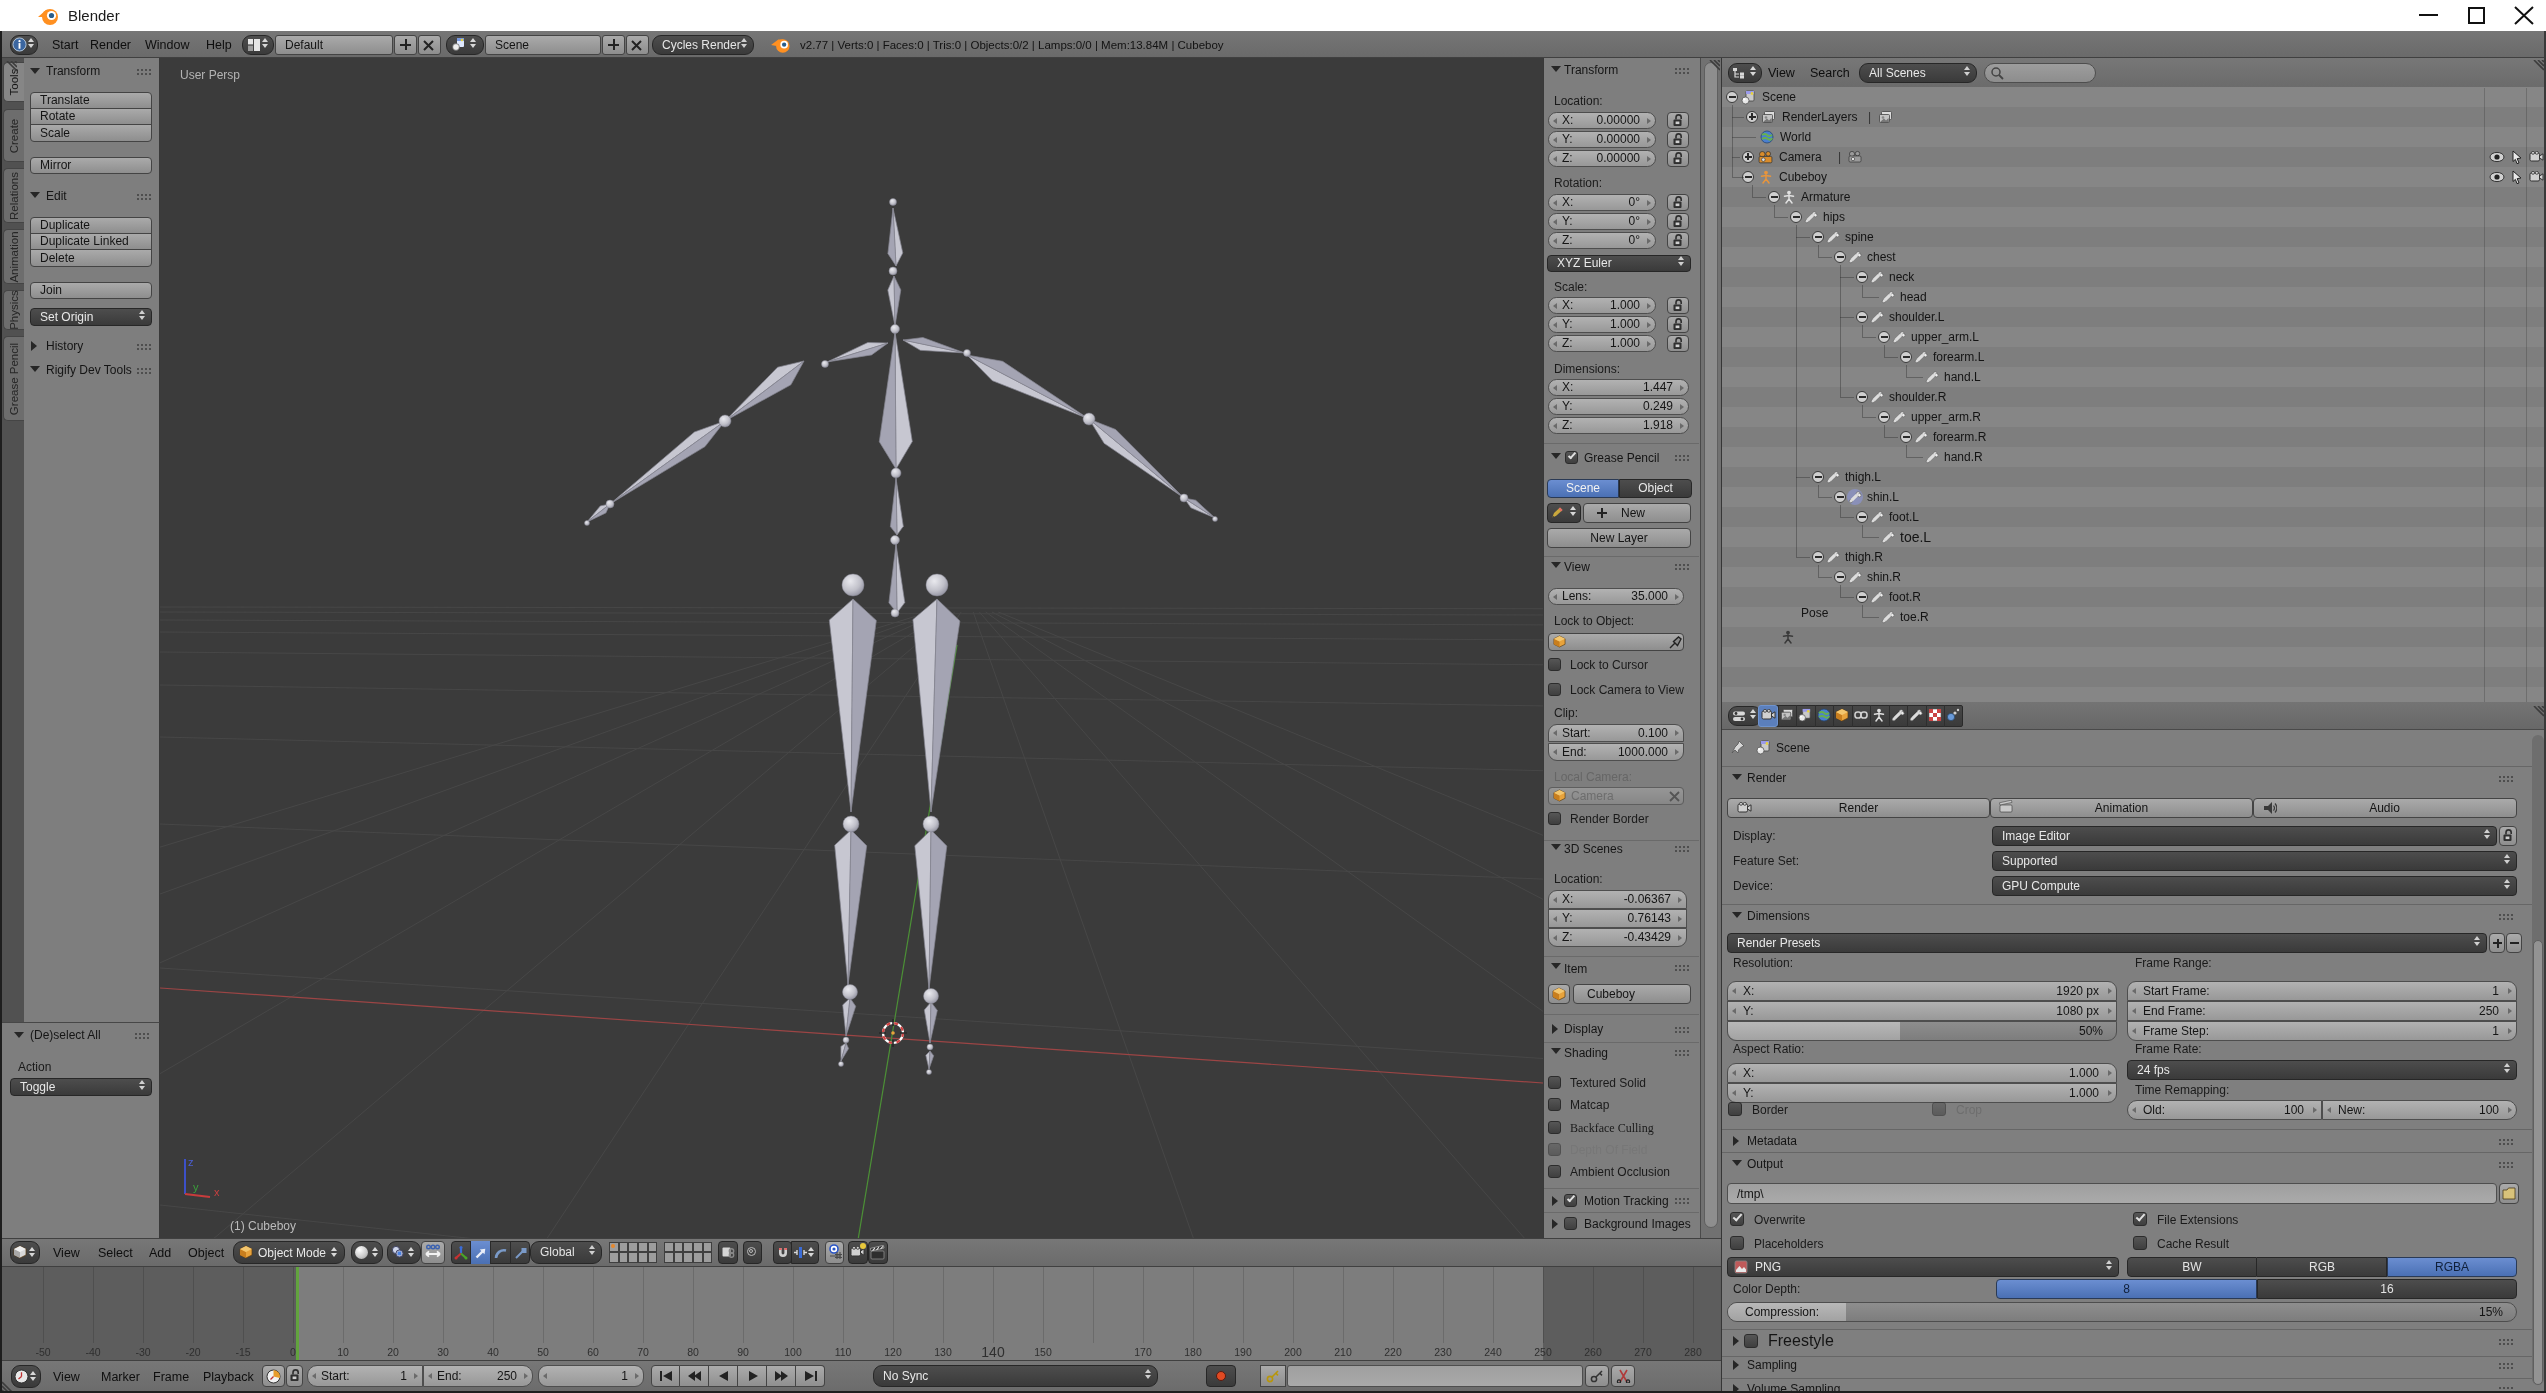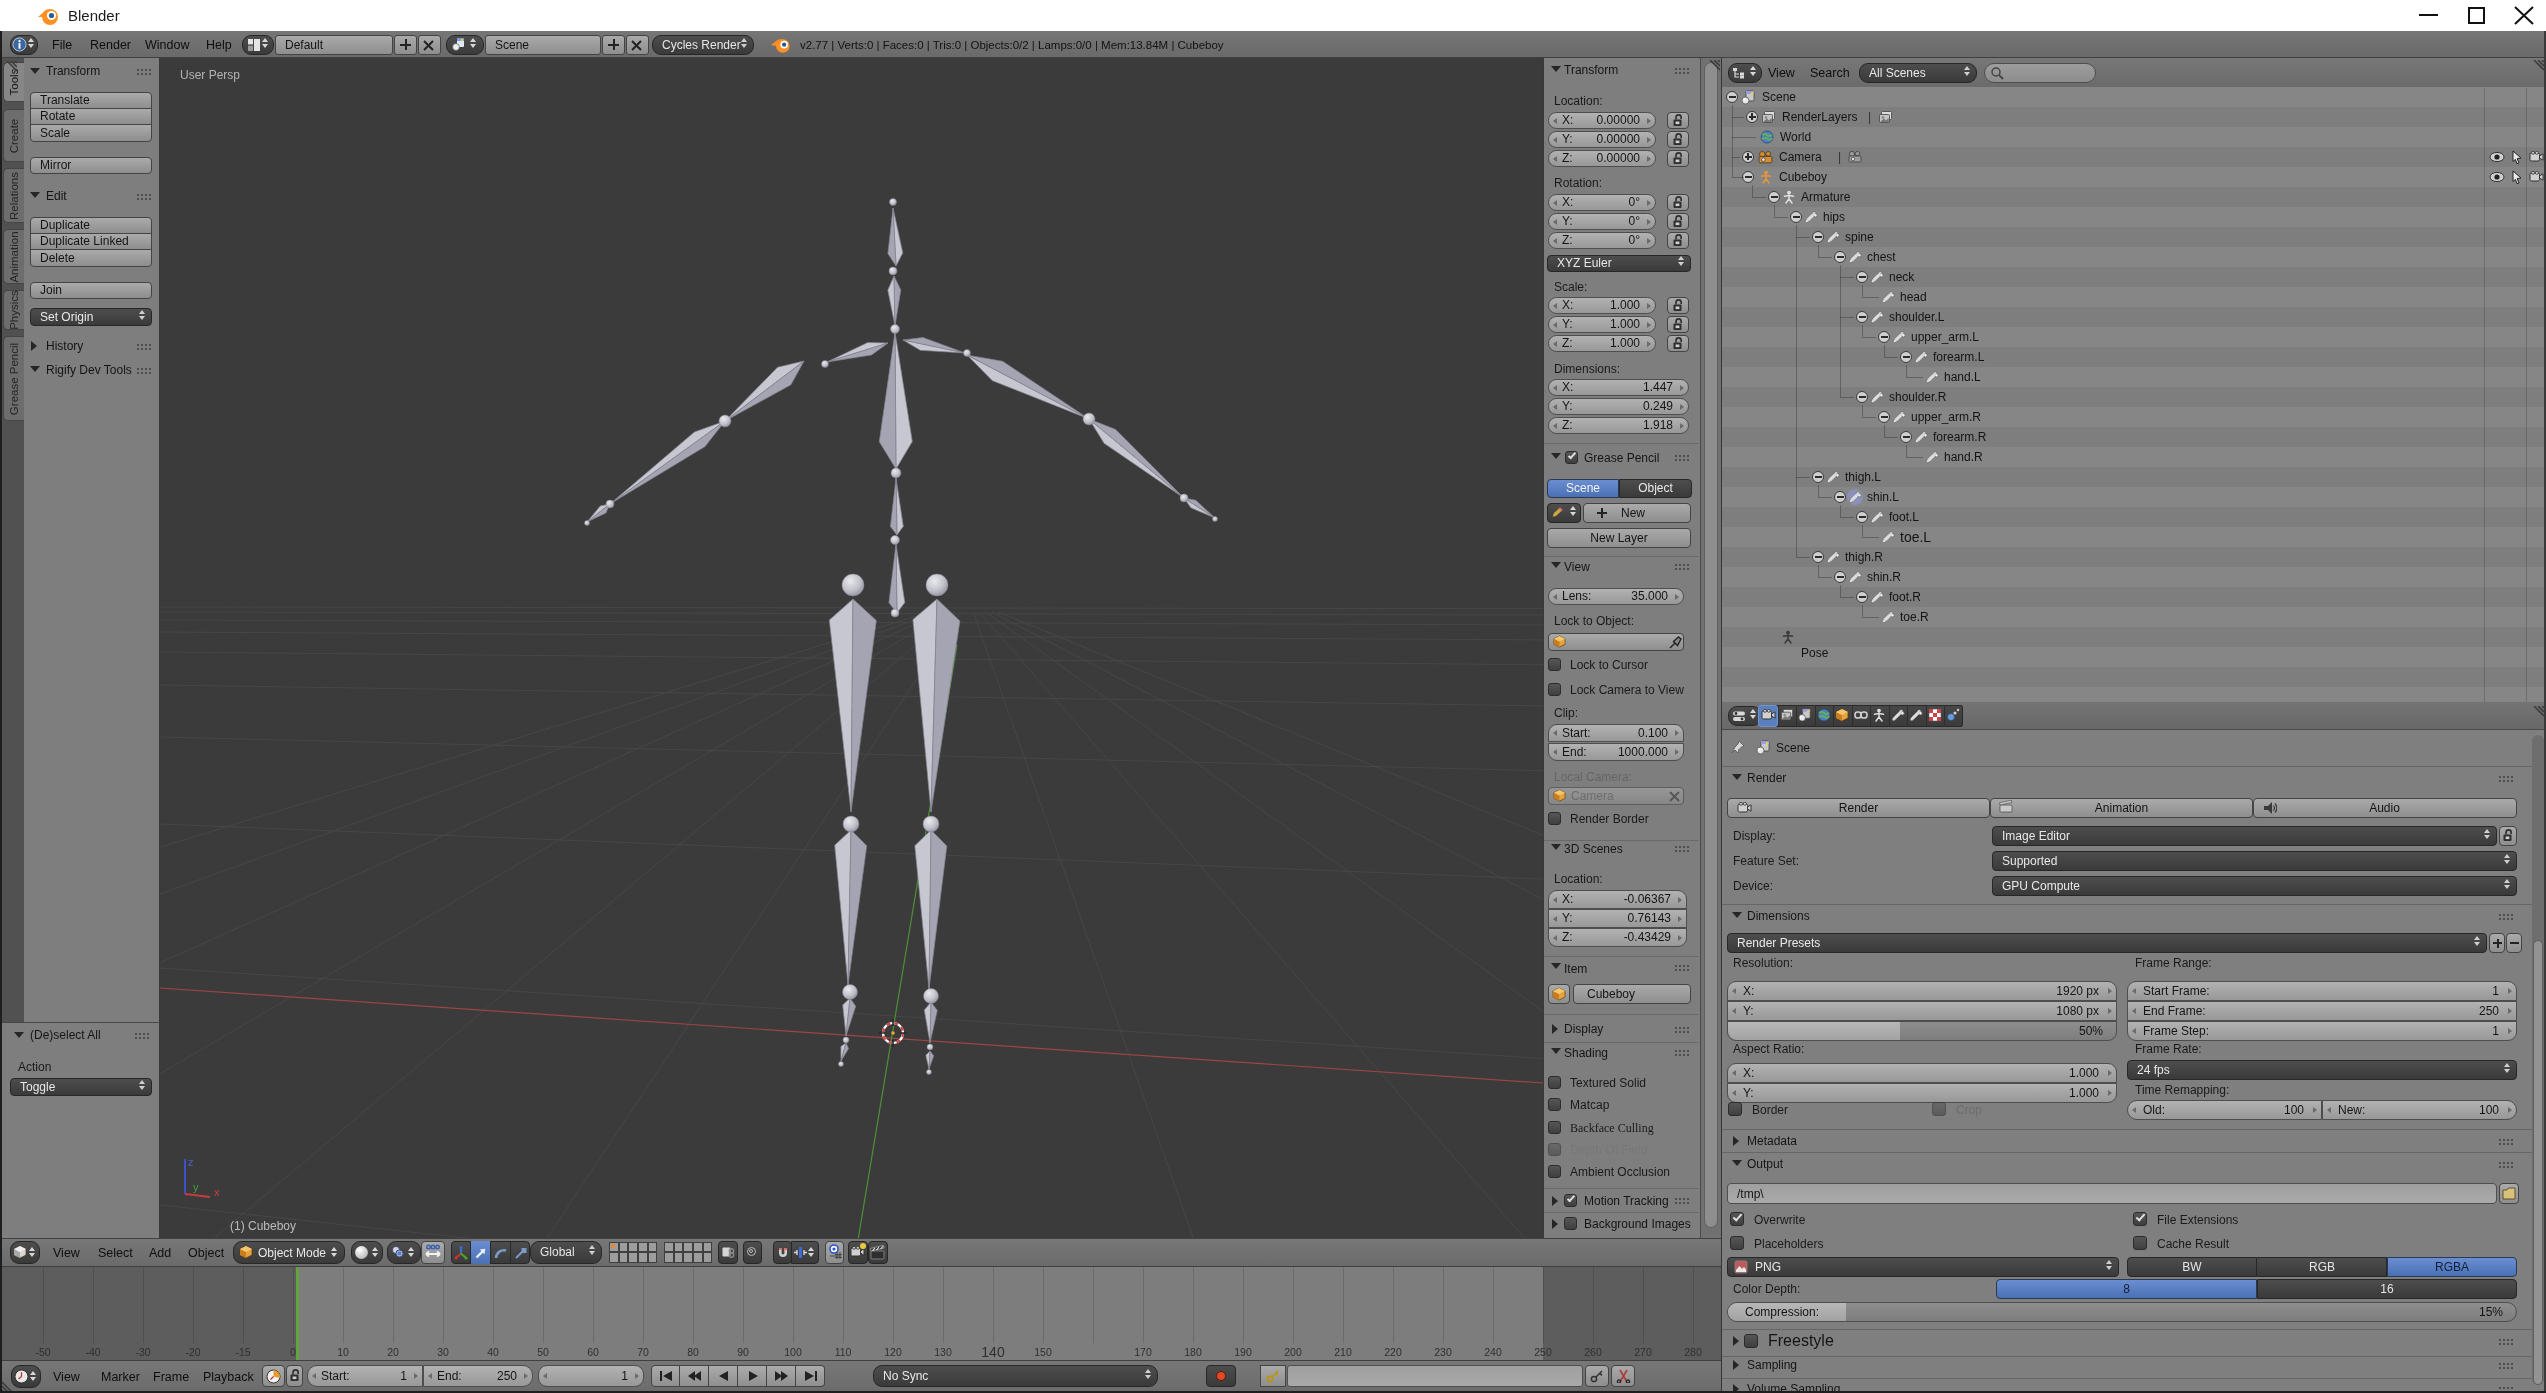--- a/index.html
+++ b/index.html
@@ -20,21 +20,21 @@
       <path d="M1 1 L19 18 M19 1 L1 18" stroke="#111" stroke-width="2"></path>
     </svg>
 <div style="left:0px;top:31px;width:2546px;height:27px;background:linear-gradient(#767676,#6a6a6a);border-bottom:1px solid #404040"></div>
 <div style="position:absolute;left:10px;top:35px;width:28px;height:20px;background:linear-gradient(#4d4d4d,#3a3a3a);border:1px solid #272727;border-radius:9px;box-sizing:border-box"></div>
 <svg style="position:absolute;left:12px;top:37px" width="15" height="15" viewBox="0 0 16 16">
       <circle cx="8" cy="8" r="7" fill="#3b66a0" stroke="#bcd" stroke-width="1"></circle>
       <rect x="7" y="6.5" width="2" height="6" fill="#fff"></rect>
       <circle cx="8" cy="4.4" r="1.2" fill="#fff"></circle>
     </svg>
 <div style="position:absolute;left:28px;top:38px;width:0;height:0;border-left:3.5px solid transparent;border-right:3.5px solid transparent;border-bottom:4.5px solid #d8d8d8"></div><div style="position:absolute;left:28px;top:44px;width:0;height:0;border-left:3.5px solid transparent;border-right:3.5px solid transparent;border-top:4.5px solid #d8d8d8"></div>
-<div class="t" style="left:52px;top:36px;font-size:12.5px;color:#0e0e0e;font-weight:normal;line-height:18px;height:18px;">File</div>
+<div class="t" style="left:52px;top:36px;font-size:12.5px;color:#0e0e0e;font-weight:normal;line-height:18px;height:18px;">Start</div>
 <div class="t" style="left:90px;top:36px;font-size:12.5px;color:#0e0e0e;font-weight:normal;line-height:18px;height:18px;">Render</div>
 <div class="t" style="left:145px;top:36px;font-size:12.5px;color:#0e0e0e;font-weight:normal;line-height:18px;height:18px;">Window</div>
 <div class="t" style="left:206px;top:36px;font-size:12.5px;color:#0e0e0e;font-weight:normal;line-height:18px;height:18px;">Help</div>
 <div style="position:absolute;left:242px;top:35px;width:32px;height:20px;background:linear-gradient(#4d4d4d,#3a3a3a);border:1px solid #272727;border-radius:9px;box-sizing:border-box"></div>
 <svg style="position:absolute;left:247px;top:38px" width="14" height="14" viewBox="0 0 14 14">
       <rect x="1" y="1" width="5" height="5.4" fill="#e5e5e5"></rect>
       <rect x="1" y="7.6" width="5" height="5.4" fill="#9a9a9a"></rect>
       <rect x="7" y="1" width="6" height="12" fill="#e5e5e5"></rect>
     </svg>
 <div style="position:absolute;left:262px;top:38px;width:0;height:0;border-left:3.5px solid transparent;border-right:3.5px solid transparent;border-bottom:4.5px solid #d8d8d8"></div><div style="position:absolute;left:262px;top:44px;width:0;height:0;border-left:3.5px solid transparent;border-right:3.5px solid transparent;border-top:4.5px solid #d8d8d8"></div>
@@ -914,21 +914,21 @@
         <path d="M3.2 10.8 L9.5 4.5" stroke="#e8e8e8" stroke-width="3" stroke-linecap="round"></path>
         <circle cx="10.2" cy="3.8" r="2" fill="#efefef" stroke="#555" stroke-width=".6"></circle>
         <circle cx="11.4" cy="5.2" r="1.7" fill="#efefef" stroke="#555" stroke-width=".6"></circle>
         <circle cx="2.8" cy="11.2" r="1.6" fill="#d8d8d8" stroke="#555" stroke-width=".6"></circle>
         <path d="M3.2 10.8 L9.8 4.2" stroke="#dcdcdc" stroke-width="2.2" stroke-linecap="round"></path>
       </svg><div class="t" style="left:1900px;top:608px;font-size:12px;color:#141414;font-weight:normal;line-height:18px;height:18px;">toe.R</div>
 <svg style="position:absolute;left:1781px;top:630px" width="14.0" height="14.0" viewBox="0 0 14 14">
         <circle cx="7" cy="2.6" r="1.9" fill="#3a3a3a"></circle>
         <path d="M7 4.8 V9 M2.5 6.2 L7 5.4 L11.5 6.2 M7 9 L4 13 M7 9 L10 13" stroke="#3a3a3a" stroke-width="1.5" fill="none" stroke-linecap="round"></path>
       </svg>
-<div class="t" style="left:1801px;top:644px;font-size:12px;color:#141414;font-weight:normal;line-height:18px;height:18px;">Pose</div>
+<div class="t" style="left:1801px;top:604px;font-size:12px;color:#141414;font-weight:normal;line-height:18px;height:18px;">Pose</div>
 <div style="position:absolute;left:1732px;top:105px;width:1px;height:72px;background:rgba(45,45,45,.4)"></div>
 <div style="position:absolute;left:1732px;top:117px;width:12px;height:1px;background:rgba(45,45,45,.4)"></div>
 <div style="position:absolute;left:1732px;top:137px;width:24px;height:1px;background:rgba(45,45,45,.4)"></div>
 <div style="position:absolute;left:1732px;top:157px;width:8px;height:1px;background:rgba(45,45,45,.4)"></div>
 <div style="position:absolute;left:1732px;top:177px;width:12px;height:1px;background:rgba(45,45,45,.4)"></div>
 <div style="position:absolute;left:1752px;top:185px;width:1px;height:12px;background:rgba(45,45,45,.4)"></div>
 <div style="position:absolute;left:1752px;top:197px;width:14px;height:1px;background:rgba(45,45,45,.4)"></div>
 <div style="position:absolute;left:1774px;top:205px;width:1px;height:12px;background:rgba(45,45,45,.4)"></div>
 <div style="position:absolute;left:1774px;top:217px;width:14px;height:1px;background:rgba(45,45,45,.4)"></div>
 <div style="position:absolute;left:1796px;top:225px;width:1px;height:332px;background:rgba(45,45,45,.4)"></div>

